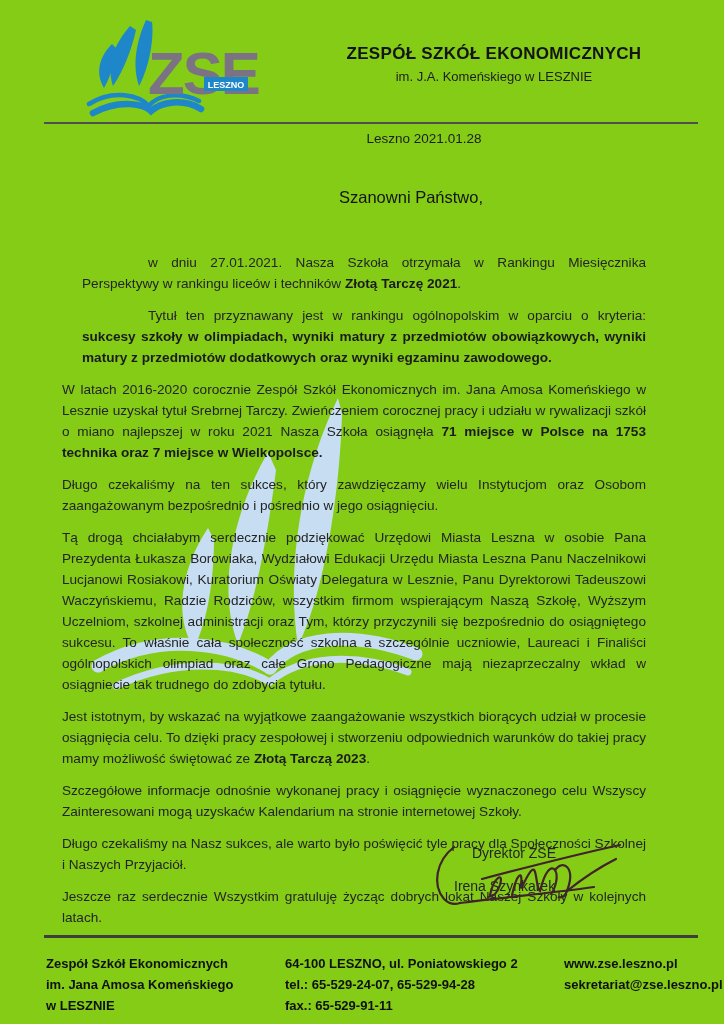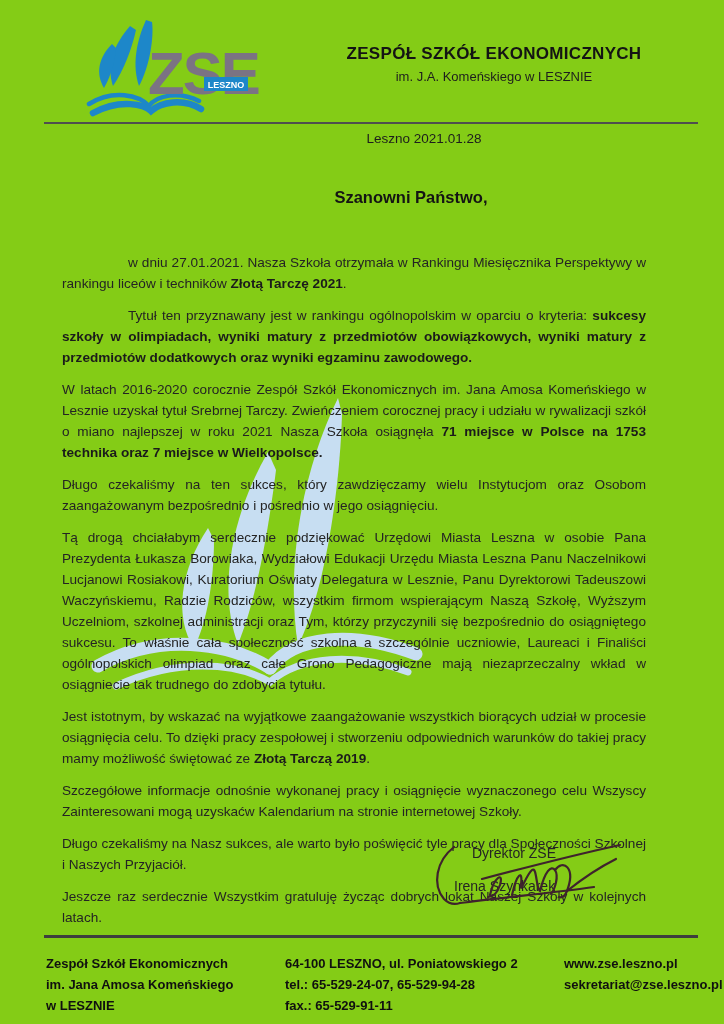--- a/index.html
+++ b/index.html
@@ -8,27 +8,27 @@
     background:#84cc16; overflow:hidden;
     font-family:"Liberation Sans", sans-serif; color:#222;
   }
   
   .logo { position:absolute; left:86px; top:20px; width:232px; height:102px; }
   .school-name { position:absolute; left:318px; top:44px; width:352px; text-align:center; }
   .school-name .l1 { font-size:17px; font-weight:bold; letter-spacing:.3px; color:#141414; }
   .school-name .l2 { font-size:13px; margin-top:5px; color:#1d1d1d; }
   .rule-top { position:absolute; left:44px; width:654px; top:122px; border-top:2px solid #4f4f4f; }
   .dateline { position:absolute; left:0; top:131px; width:724px; text-align:center; text-indent:70px; font-size:13.5px; color:#1d1d1d;margin-left:27px; }
-  .salutation { position:absolute; left:0; top:188px; width:724px; text-align:center; text-indent:98px; font-size:16.5px; font-weight:bold; color:#141414; }
+  .salutation { position:absolute; left:0; top:188px; width:724px; text-align:center; text-indent:98px; font-size:16.5px; font-weight:normal; color:#141414; }
   
   .watermark { position:absolute; left:86px; top:390px; width:380px; height:330px; z-index:0; pointer-events:none; }
   
   .letter-body { position:absolute; left:62px; top:252px; width:584px; z-index:1; }
   .letter-body p { margin:0 0 11px 0; font-size:13.6px; line-height:21px; text-align:justify; color:#242424; }
-  .letter-body p.indent { text-indent:66px; }
+  .letter-body p.indent { text-indent:66px;margin-left:20px; }
   .letter-body strong { font-weight:bold; color:#1b1b1b; }
   
   .sig-block { position:absolute; left:426px; top:845px; width:215px; height:78px; z-index:2; font-size:14px; color:#242424; }
   .sig-role { padding-left:46px; }
   .sig-name { padding-left:28px; margin-top:17px; }
   .sig-scrawl { position:absolute; left:-2px; top:-8px; width:215px; height:88px; }
   
   .rule-bottom { position:absolute; left:44px; width:654px; top:935px; border-top:3px solid #3e3e3e; }
   .footer-col { position:absolute; top:953px; font-size:13px; font-weight:bold; line-height:21px; color:#101010; }
   .footer-col.c1 { left:46px; }
@@ -80,21 +80,21 @@
   <div class="dateline">Leszno 2021.01.28</div>
 
   <div class="salutation">Szanowni Państwo,</div>
 
   <div class="letter-body">
     <p class="indent"><span>w dniu 27.01.2021. Nasza Szkoła otrzymała w Rankingu Miesięcznika Perspektywy w rankingu liceów i techników </span><strong>Złotą Tarczę 2021</strong><span>.</span></p>
     <p class="indent"><span>Tytuł ten przyznawany jest w rankingu ogólnopolskim w oparciu o kryteria: </span><strong>sukcesy szkoły w olimpiadach, wyniki matury z przedmiotów obowiązkowych, wyniki matury z przedmiotów dodatkowych oraz wyniki egzaminu zawodowego.</strong></p>
     <p><span>W latach 2016-2020 corocznie Zespół Szkół Ekonomicznych im. Jana Amosa Komeńskiego w Lesznie uzyskał tytuł Srebrnej Tarczy. Zwieńczeniem corocznej pracy i udziału w rywalizacji szkół o miano najlepszej w roku 2021 Nasza Szkoła osiągnęła </span><strong>71 miejsce w Polsce na 1753 technika oraz 7 miejsce w Wielkopolsce.</strong></p>
     <p><span>Długo czekaliśmy na ten sukces, który zawdzięczamy wielu Instytucjom oraz Osobom zaangażowanym bezpośrednio i pośrednio w jego osiągnięciu.</span></p>
     <p><span>Tą drogą chciałabym serdecznie podziękować Urzędowi Miasta Leszna w osobie Pana Prezydenta Łukasza Borowiaka, Wydziałowi Edukacji Urzędu Miasta Leszna Panu Naczelnikowi Lucjanowi Rosiakowi, Kuratorium Oświaty Delegatura w Lesznie, Panu Dyrektorowi Tadeuszowi Waczyńskiemu, Radzie Rodziców, wszystkim firmom wspierającym Naszą Szkołę, Wyższym Uczelniom, szkolnej administracji oraz Tym, którzy przyczynili się bezpośrednio do osiągniętego sukcesu. To właśnie cała społeczność szkolna a szczególnie uczniowie, Laureaci i Finaliści ogólnopolskich olimpiad oraz całe Grono Pedagogiczne mają niezaprzeczalny wkład w osiągniecie tak trudnego do zdobycia tytułu.</span></p>
-    <p><span>Jest istotnym, by wskazać na wyjątkowe zaangażowanie wszystkich biorących udział w procesie osiągnięcia celu. To dzięki pracy zespołowej i stworzeniu odpowiednich warunków do takiej pracy mamy możliwość świętować ze </span><strong>Złotą Tarczą 2019</strong><span>.</span></p>
+    <p><span>Jest istotnym, by wskazać na wyjątkowe zaangażowanie wszystkich biorących udział w procesie osiągnięcia celu. To dzięki pracy zespołowej i stworzeniu odpowiednich warunków do takiej pracy mamy możliwość świętować ze </span><strong>Złotą Tarczą 2023</strong><span>.</span></p>
     <p><span>Szczegółowe informacje odnośnie wykonanej pracy i osiągnięcie wyznaczonego celu Wszyscy Zainteresowani mogą uzyskaćw Kalendarium na stronie internetowej Szkoły.</span></p>
     <p><span>Długo czekaliśmy na Nasz sukces, ale warto było poświęcić tyle pracy dla Społeczności Szkolnej i Naszych Przyjaciół.</span></p>
     <p><span>Jeszcze raz serdecznie Wszystkim gratuluję życząc dobrych lokat Naszej Szkoły w kolejnych latach.</span></p>
   </div>
 
   <div class="sig-block">
     <div class="sig-role">Dyrektor ZSE</div>
     <div class="sig-name">Irena Szynkarek</div>
     <svg class="sig-scrawl" viewBox="0 0 215 88" aria-hidden="true">
       <g fill="none" stroke="#3f232d" stroke-width="2.2" stroke-linecap="round">

